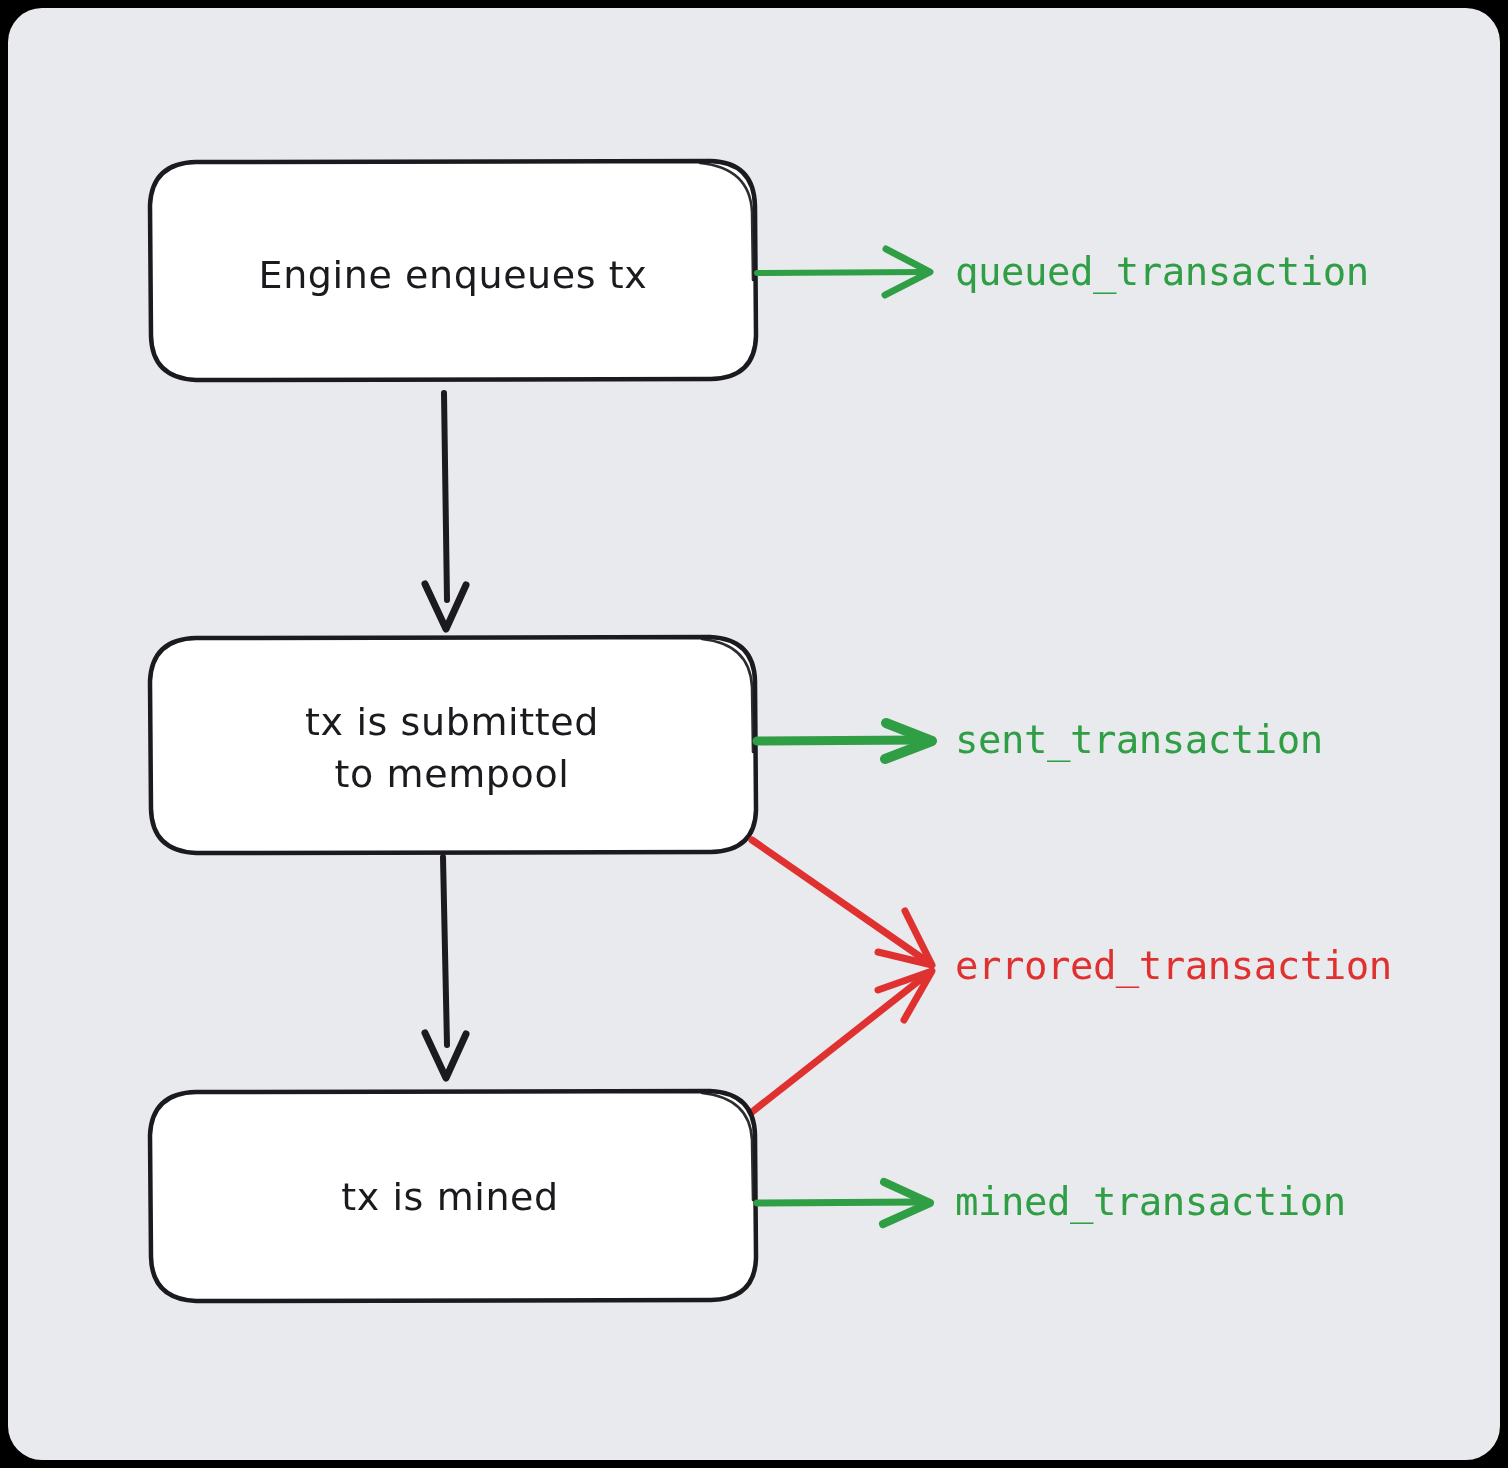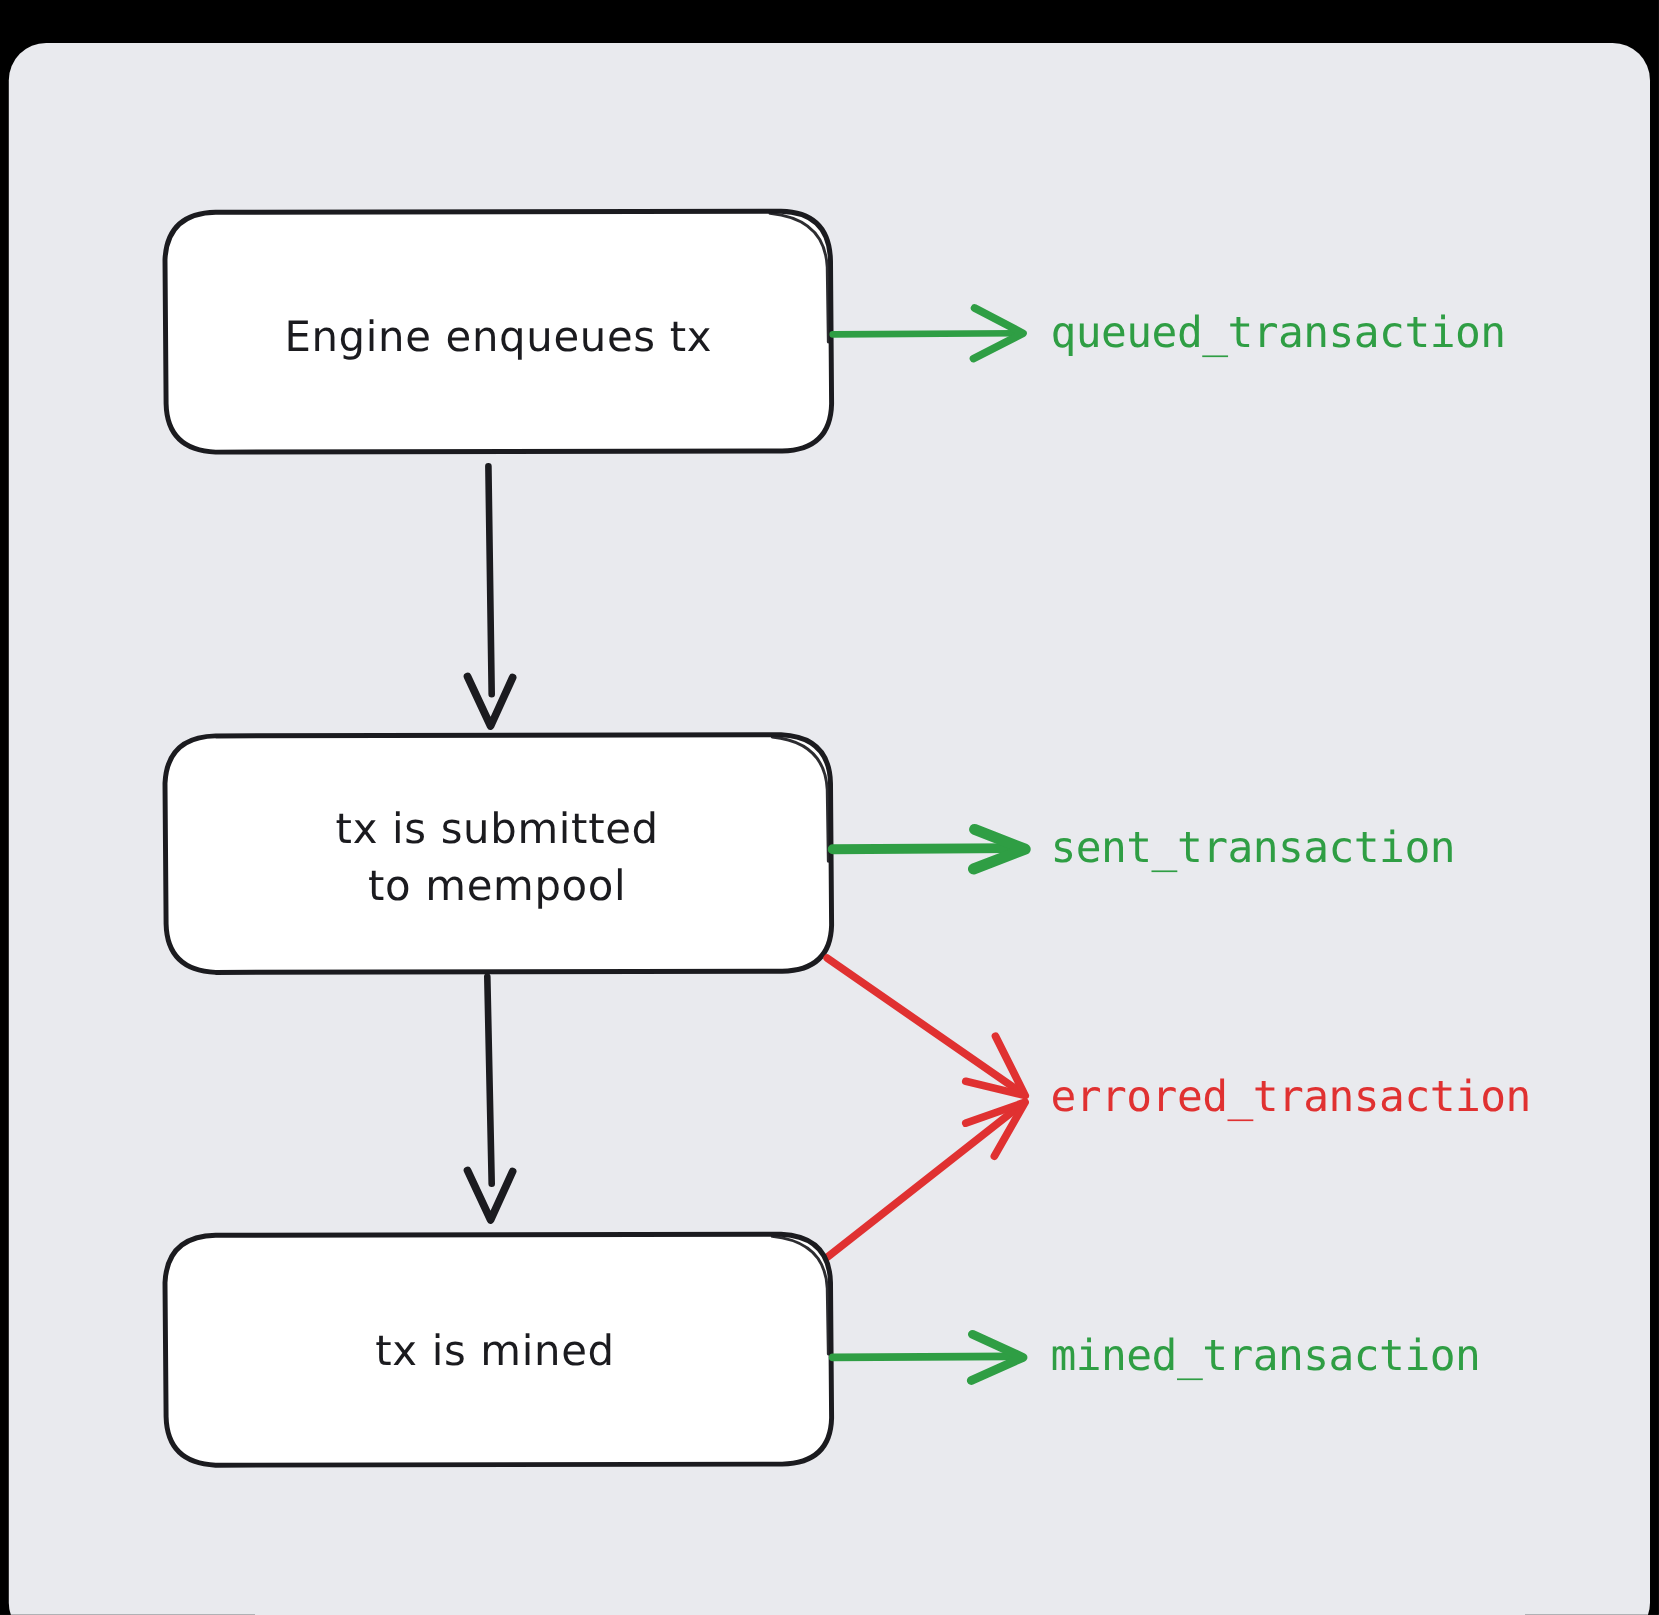--- a/index.html
+++ b/index.html
@@ -11,21 +11,20 @@
     width: 1508px;
     height: 1468px;
     overflow: hidden;
     font-family: "DejaVu Sans", sans-serif;
   }
   #canvas {
     position: relative;
     width: 1508px;
     height: 1411px;
     box-sizing: border-box;
-    margin-top: 31px;
   }
   #diagram-surface {
     position: absolute;
     left: 8px;
     top: 8px;
     width: 1492px;
     height: 1452px;
     background: #e9eaee;
     border-radius: 34px;
   }

